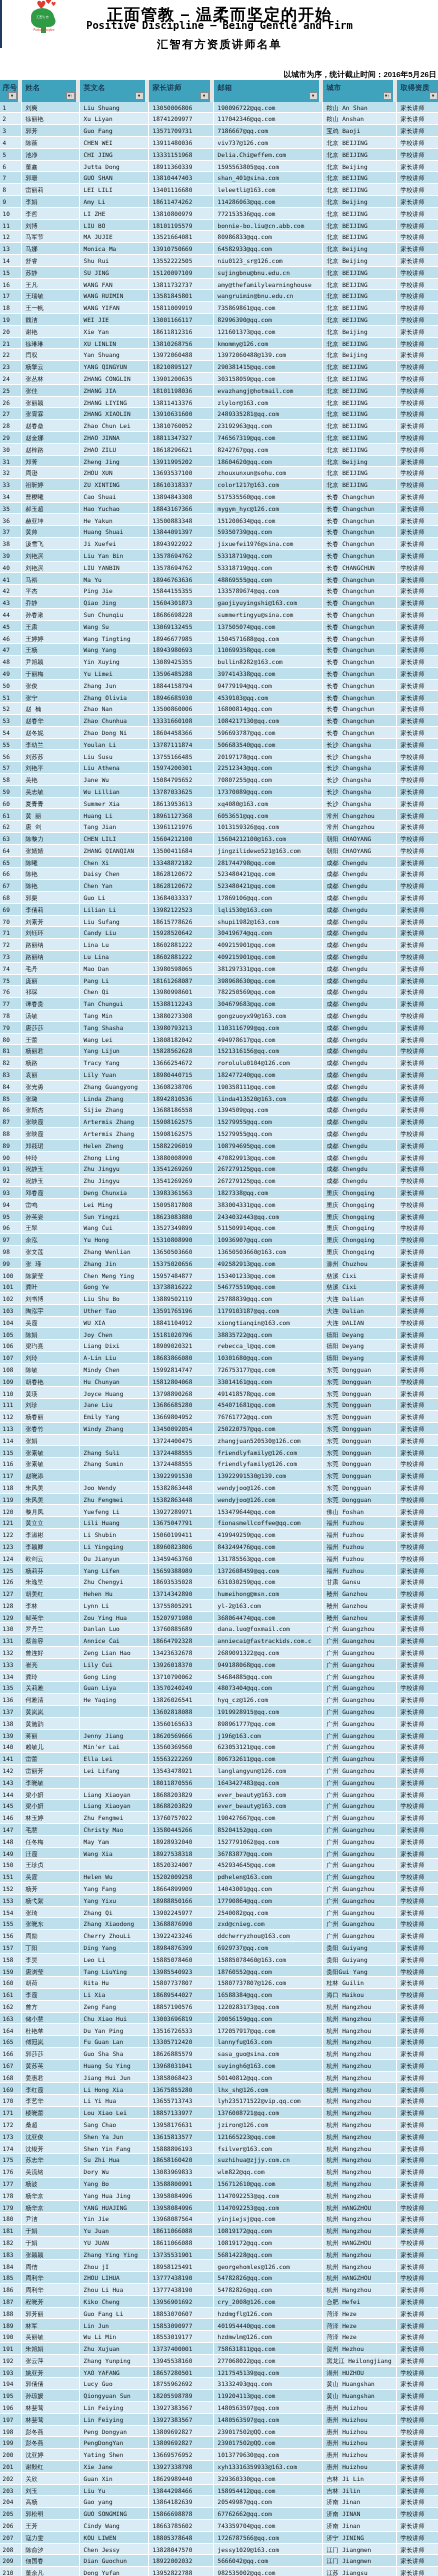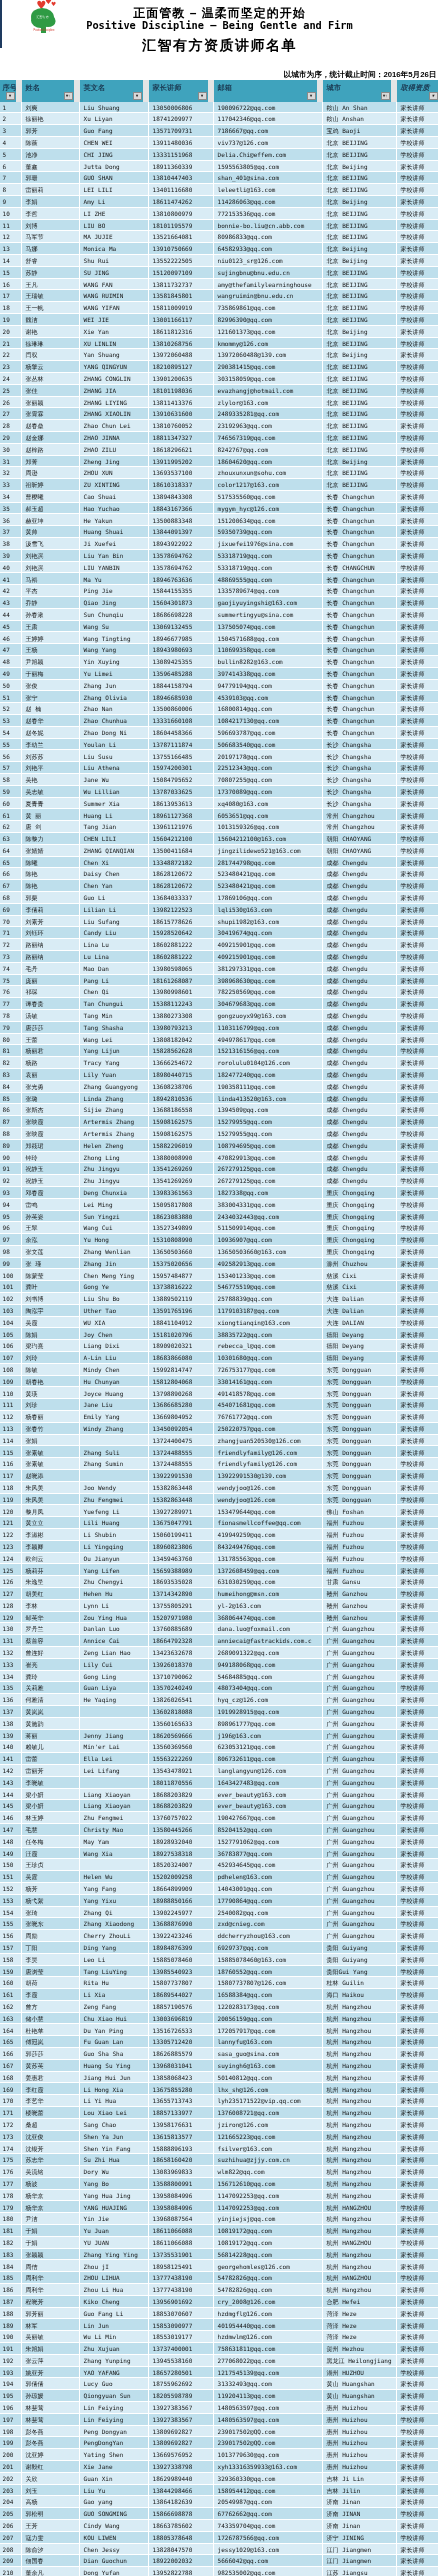--- a/index.html
+++ b/index.html
@@ -14,33 +14,33 @@
   .trunk{position:absolute;left:13px;top:23px;width:4.6px;height:8.8px;background:#2f9b44;}
   .heart{position:absolute;color:#e23a2e;line-height:1;font-family:"DejaVu Sans",sans-serif;}
   .h1{left:8.2px;top:-1.5px;font-size:11.3px;}
   .h2{left:17px;top:-3.6px;font-size:7.7px;}
   .h3{left:23px;top:0.5px;font-size:5.7px;}
   .logo-org{position:absolute;left:3.1px;top:13.4px;width:23px;text-align:center;color:#fff;
             font-size:3.1px;font-family:"Liberation Sans",sans-serif;}
   .logo-tag{position:absolute;left:0px;top:27px;width:32px;text-align:center;color:#d03a2e;
             font-size:2.6px;font-family:"Liberation Sans",sans-serif;}
   .title-cn{position:absolute;left:0;right:0;top:4.6px;text-align:center;font-weight:bold;
-            font-size:12px;color:#000;font-family:"Liberation Sans",sans-serif;letter-spacing:1px;}
+            font-size:16px;color:#000;font-family:"Liberation Sans",sans-serif;letter-spacing:1px;}
   .title-en{position:absolute;left:0;right:0;top:19px;text-align:center;font-weight:bold;
             font-size:10.3px;color:#000;font-family:"DejaVu Sans Mono",monospace;}
   .subtitle{position:absolute;left:0;right:0;top:37px;text-align:center;font-weight:bold;
-            font-size:14px;color:#000;font-family:"Liberation Sans",sans-serif;letter-spacing:1.5px;}
+            font-size:11px;color:#000;font-family:"Liberation Sans",sans-serif;letter-spacing:1.5px;}
   .note{position:absolute;right:2.6px;top:64px;font-weight:bold;font-size:7.7px;color:#000;
         font-family:"Liberation Sans",sans-serif;margin-top:6px;}
   
   .thead{display:flex;height:21.6px;background:#3fa3bd;}
-  .hcell{position:relative;box-sizing:border-box;border-right:6px solid #e5e5e5;
+  .hcell{position:relative;box-sizing:border-box;border-right:4px solid #e5e5e5;
          color:#1b3a52;font-weight:bold;font-size:7.2px;padding:2.6px 0 0 3.6px;
          font-family:"Liberation Sans",sans-serif;white-space:nowrap;overflow:hidden;}
-  .hcell:last-child{border-right:none;font-style:italic;}
+  .hcell:last-child{border-right:none;}
   .fbtn{position:absolute;right:1.5px;bottom:1.5px;width:8.8px;height:7.7px;background:#d9d9d9;
         border:0.5px solid #8a8a8a;box-sizing:border-box;font-size:4.1px;line-height:6.2px;
         text-align:center;color:#222;cursor:pointer;}
   .fbtn .up{font-size:4.1px;}
   .row{display:flex;height:11.8px;box-sizing:border-box;}
   .row.odd{background:#bedfec;}
   .row.even{background:#d9ecf5;}
   .cell{box-sizing:border-box;border-right:1px solid #fff;border-bottom:0.5px solid #fff;
         padding:2.1px 0 0 3.6px;font-size:6px;color:#141414;white-space:nowrap;overflow:hidden;}
   .c0{width:22px;padding-left:2.6px;}

